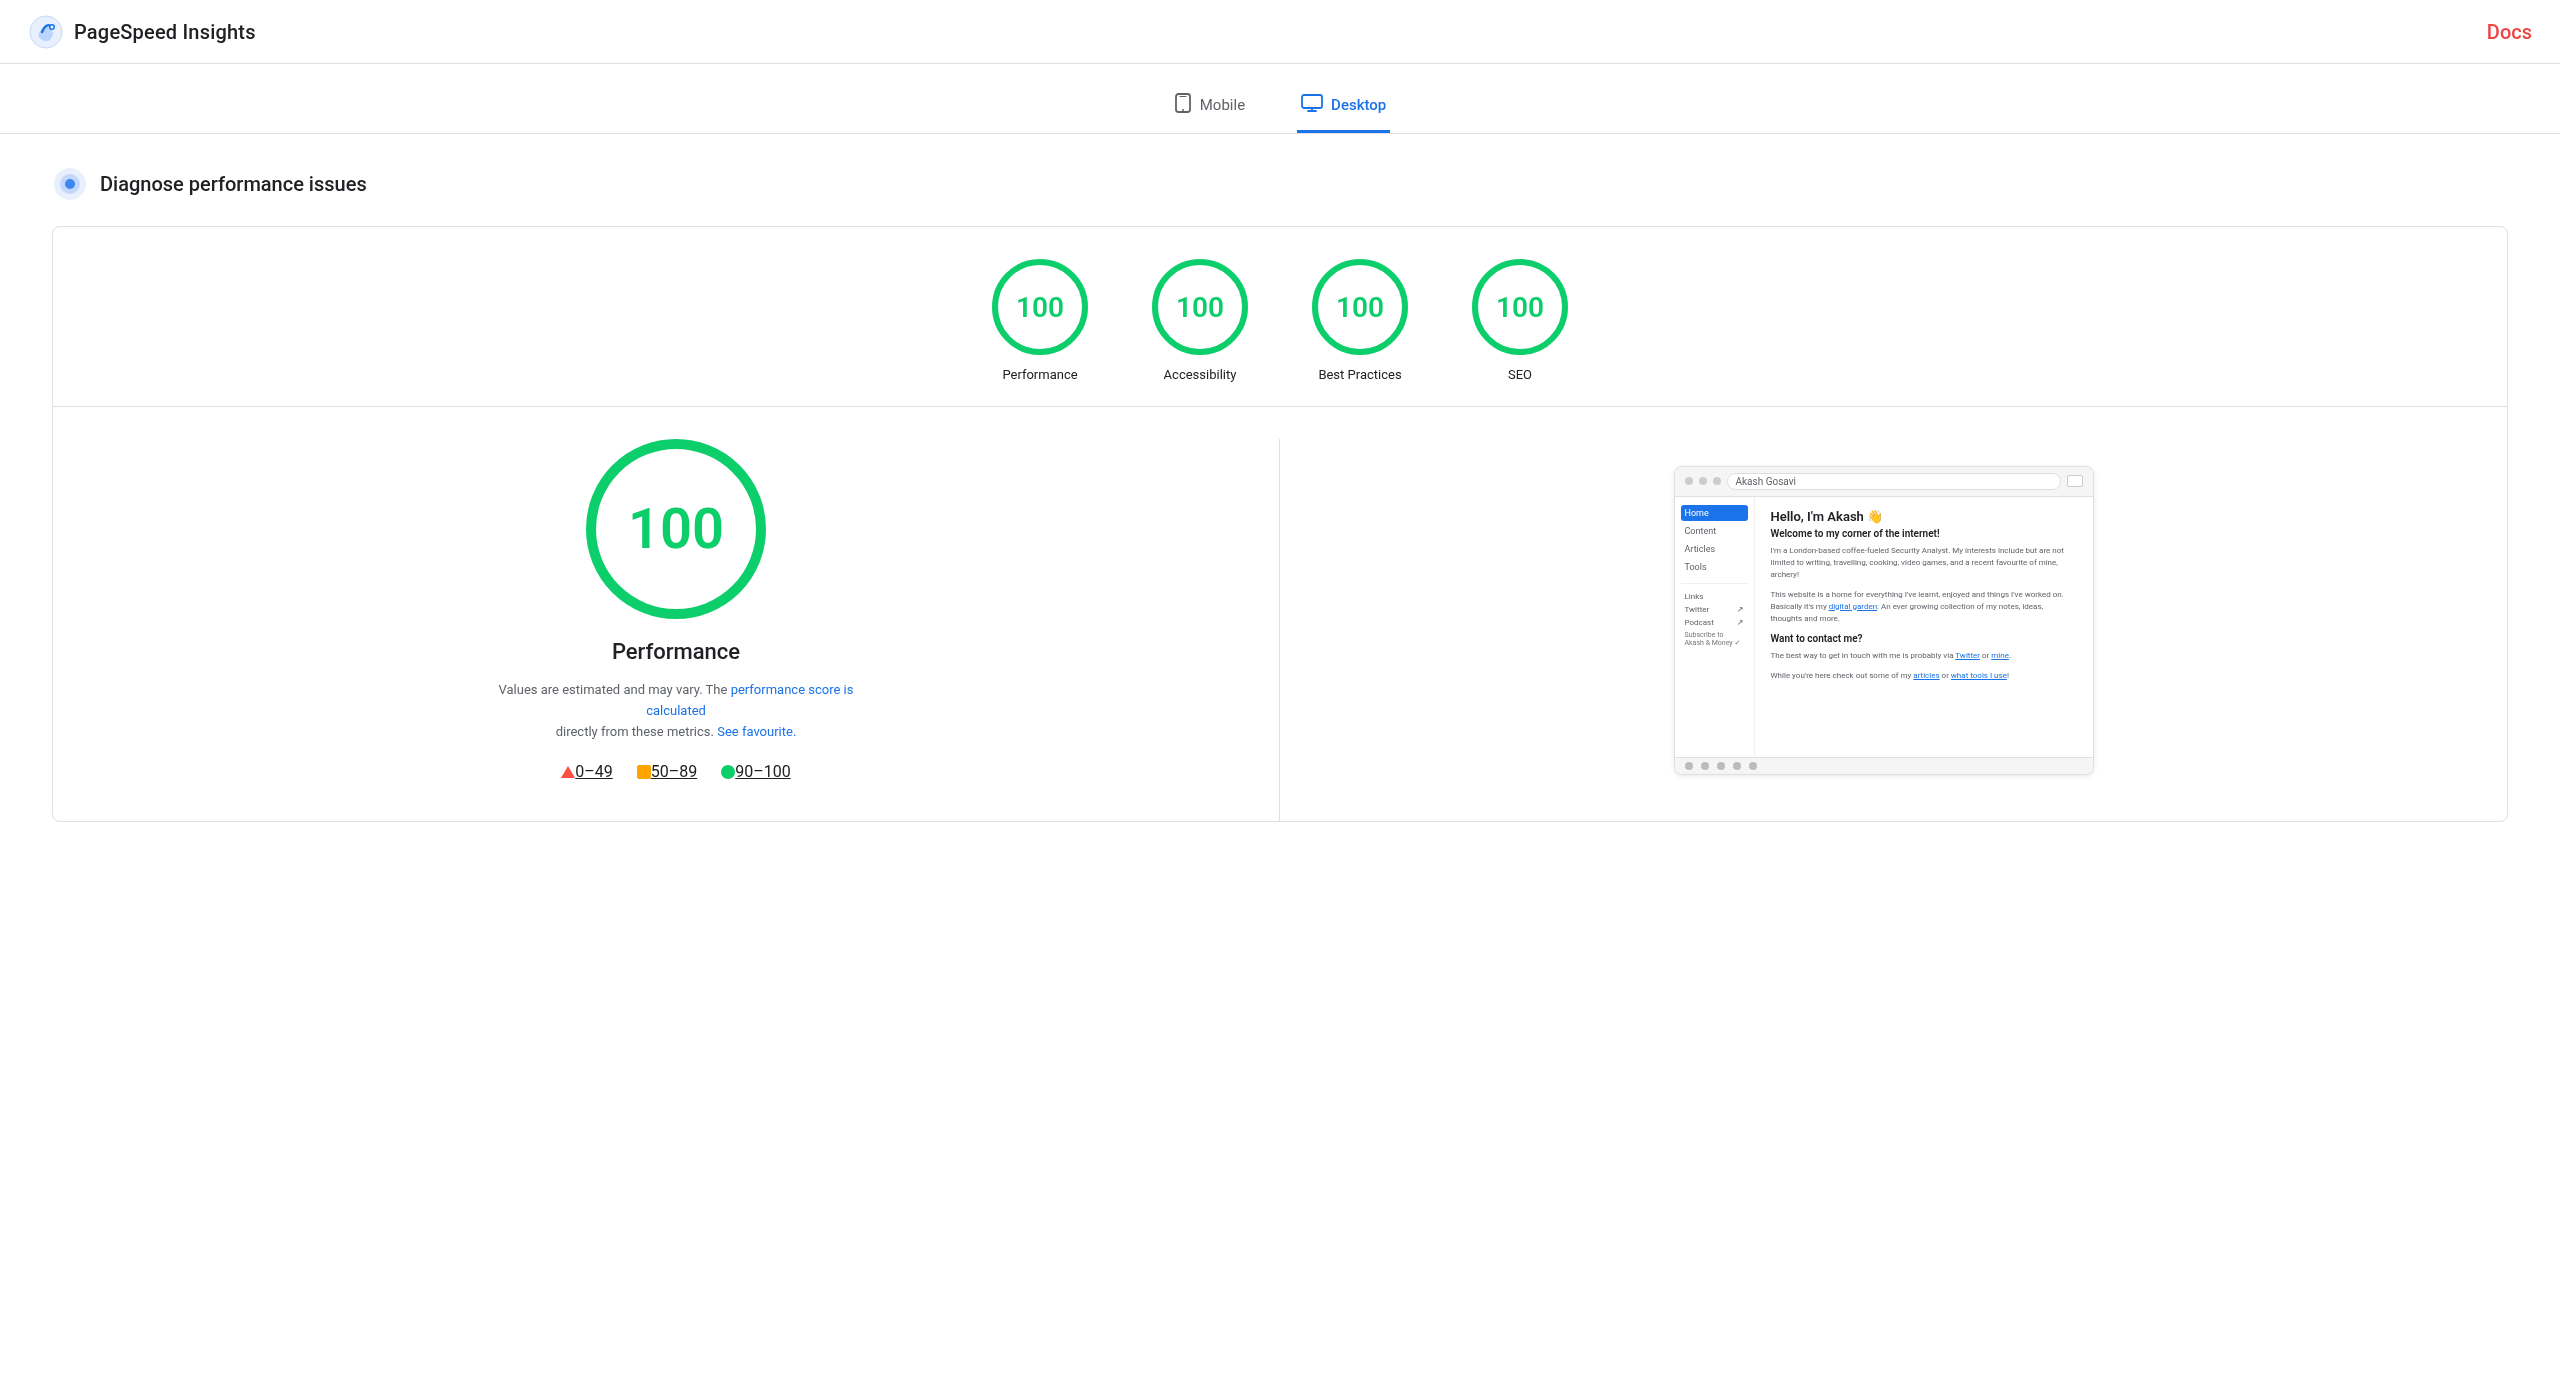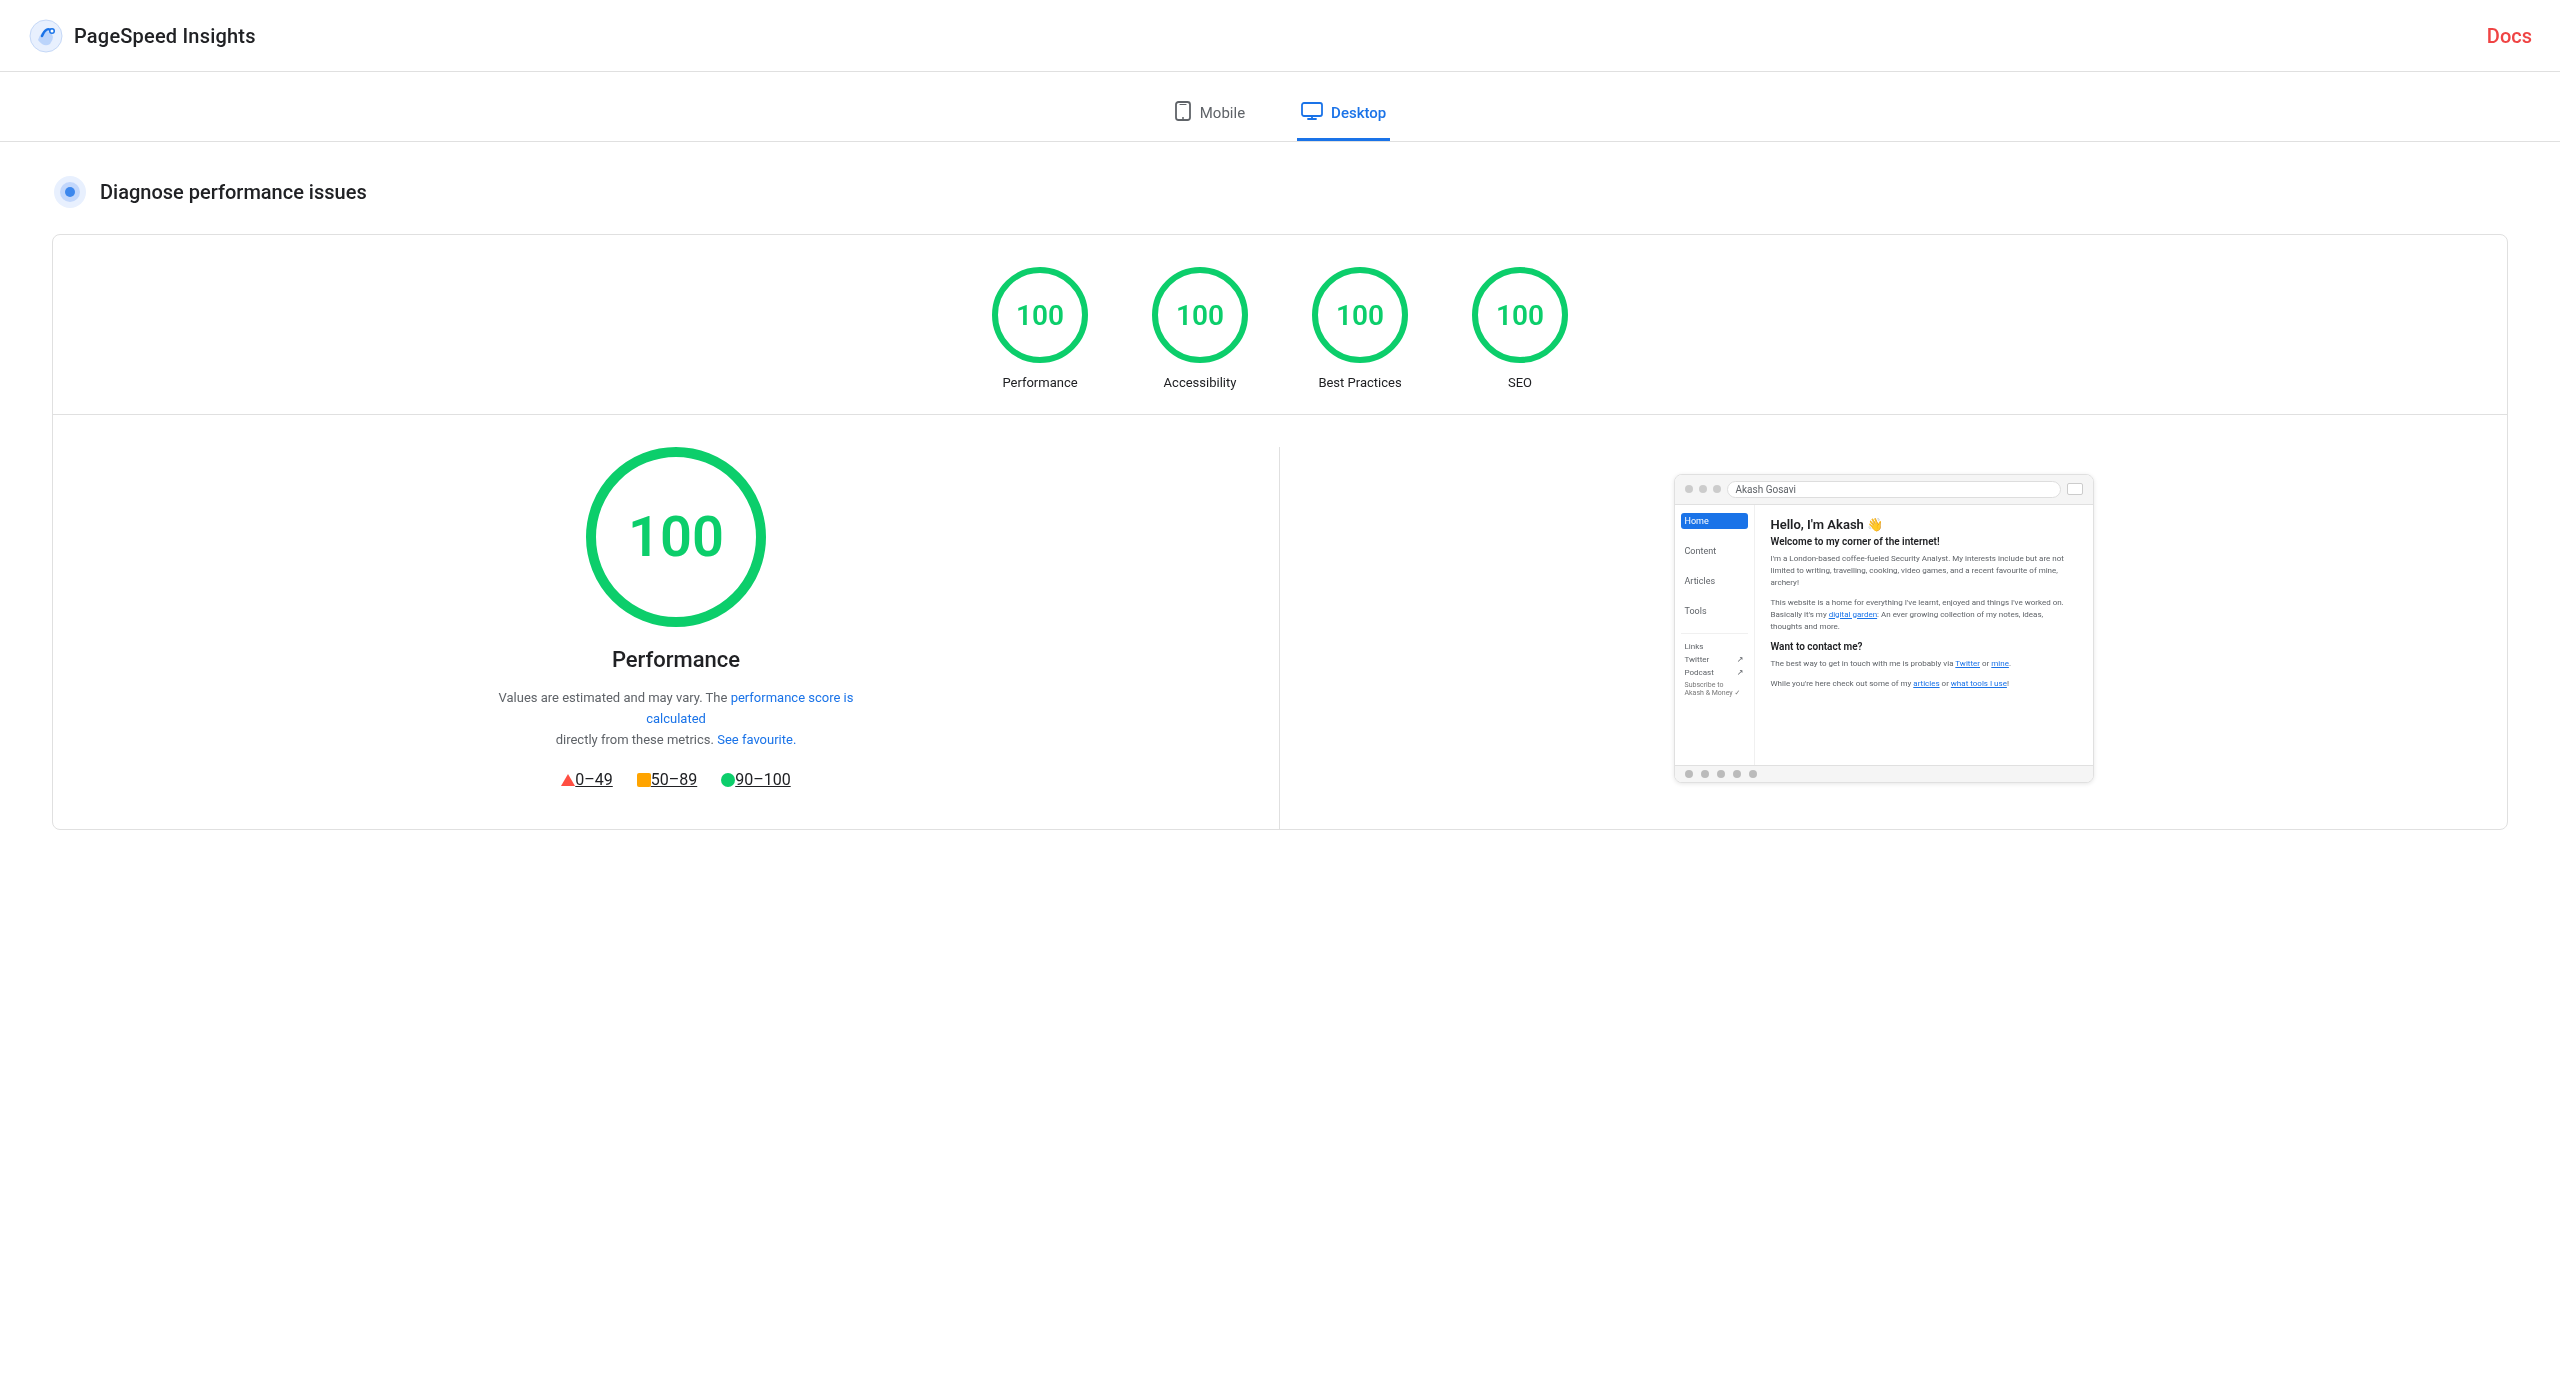--- a/index.html
+++ b/index.html
@@ -10,21 +10,21 @@
       font-size: 14px;
     }
 
     
     .header {
       display: flex;
       align-items: center;
       justify-content: space-between;
       padding: 12px 28px;
       border-bottom: 1px solid #e0e0e0;
-      height: 72px;
+      height: 64px;
     }
     .header-logo {
       display: flex;
       align-items: center;
       gap: 10px;
     }
     .logo-icon {
       width: 36px;
       height: 36px;
       position: relative;
@@ -268,21 +268,21 @@
       width: 80px;
       background: #fff;
       border-right: 1px solid #f0f0f0;
       padding: 8px 6px;
     }
     .sidebar-nav-item {
       font-size: 9px;
       color: #5f6368;
       padding: 3px 4px;
       border-radius: 3px;
-      margin-bottom: 14px;
+      margin-bottom: 2px;
     }
     .sidebar-nav-item.active {
       background: #1a73e8;
       color: #fff;
     }
     .sidebar-link-item {
       font-size: 8px;
       color: #5f6368;
       padding: 2px 4px;
       display: flex;

